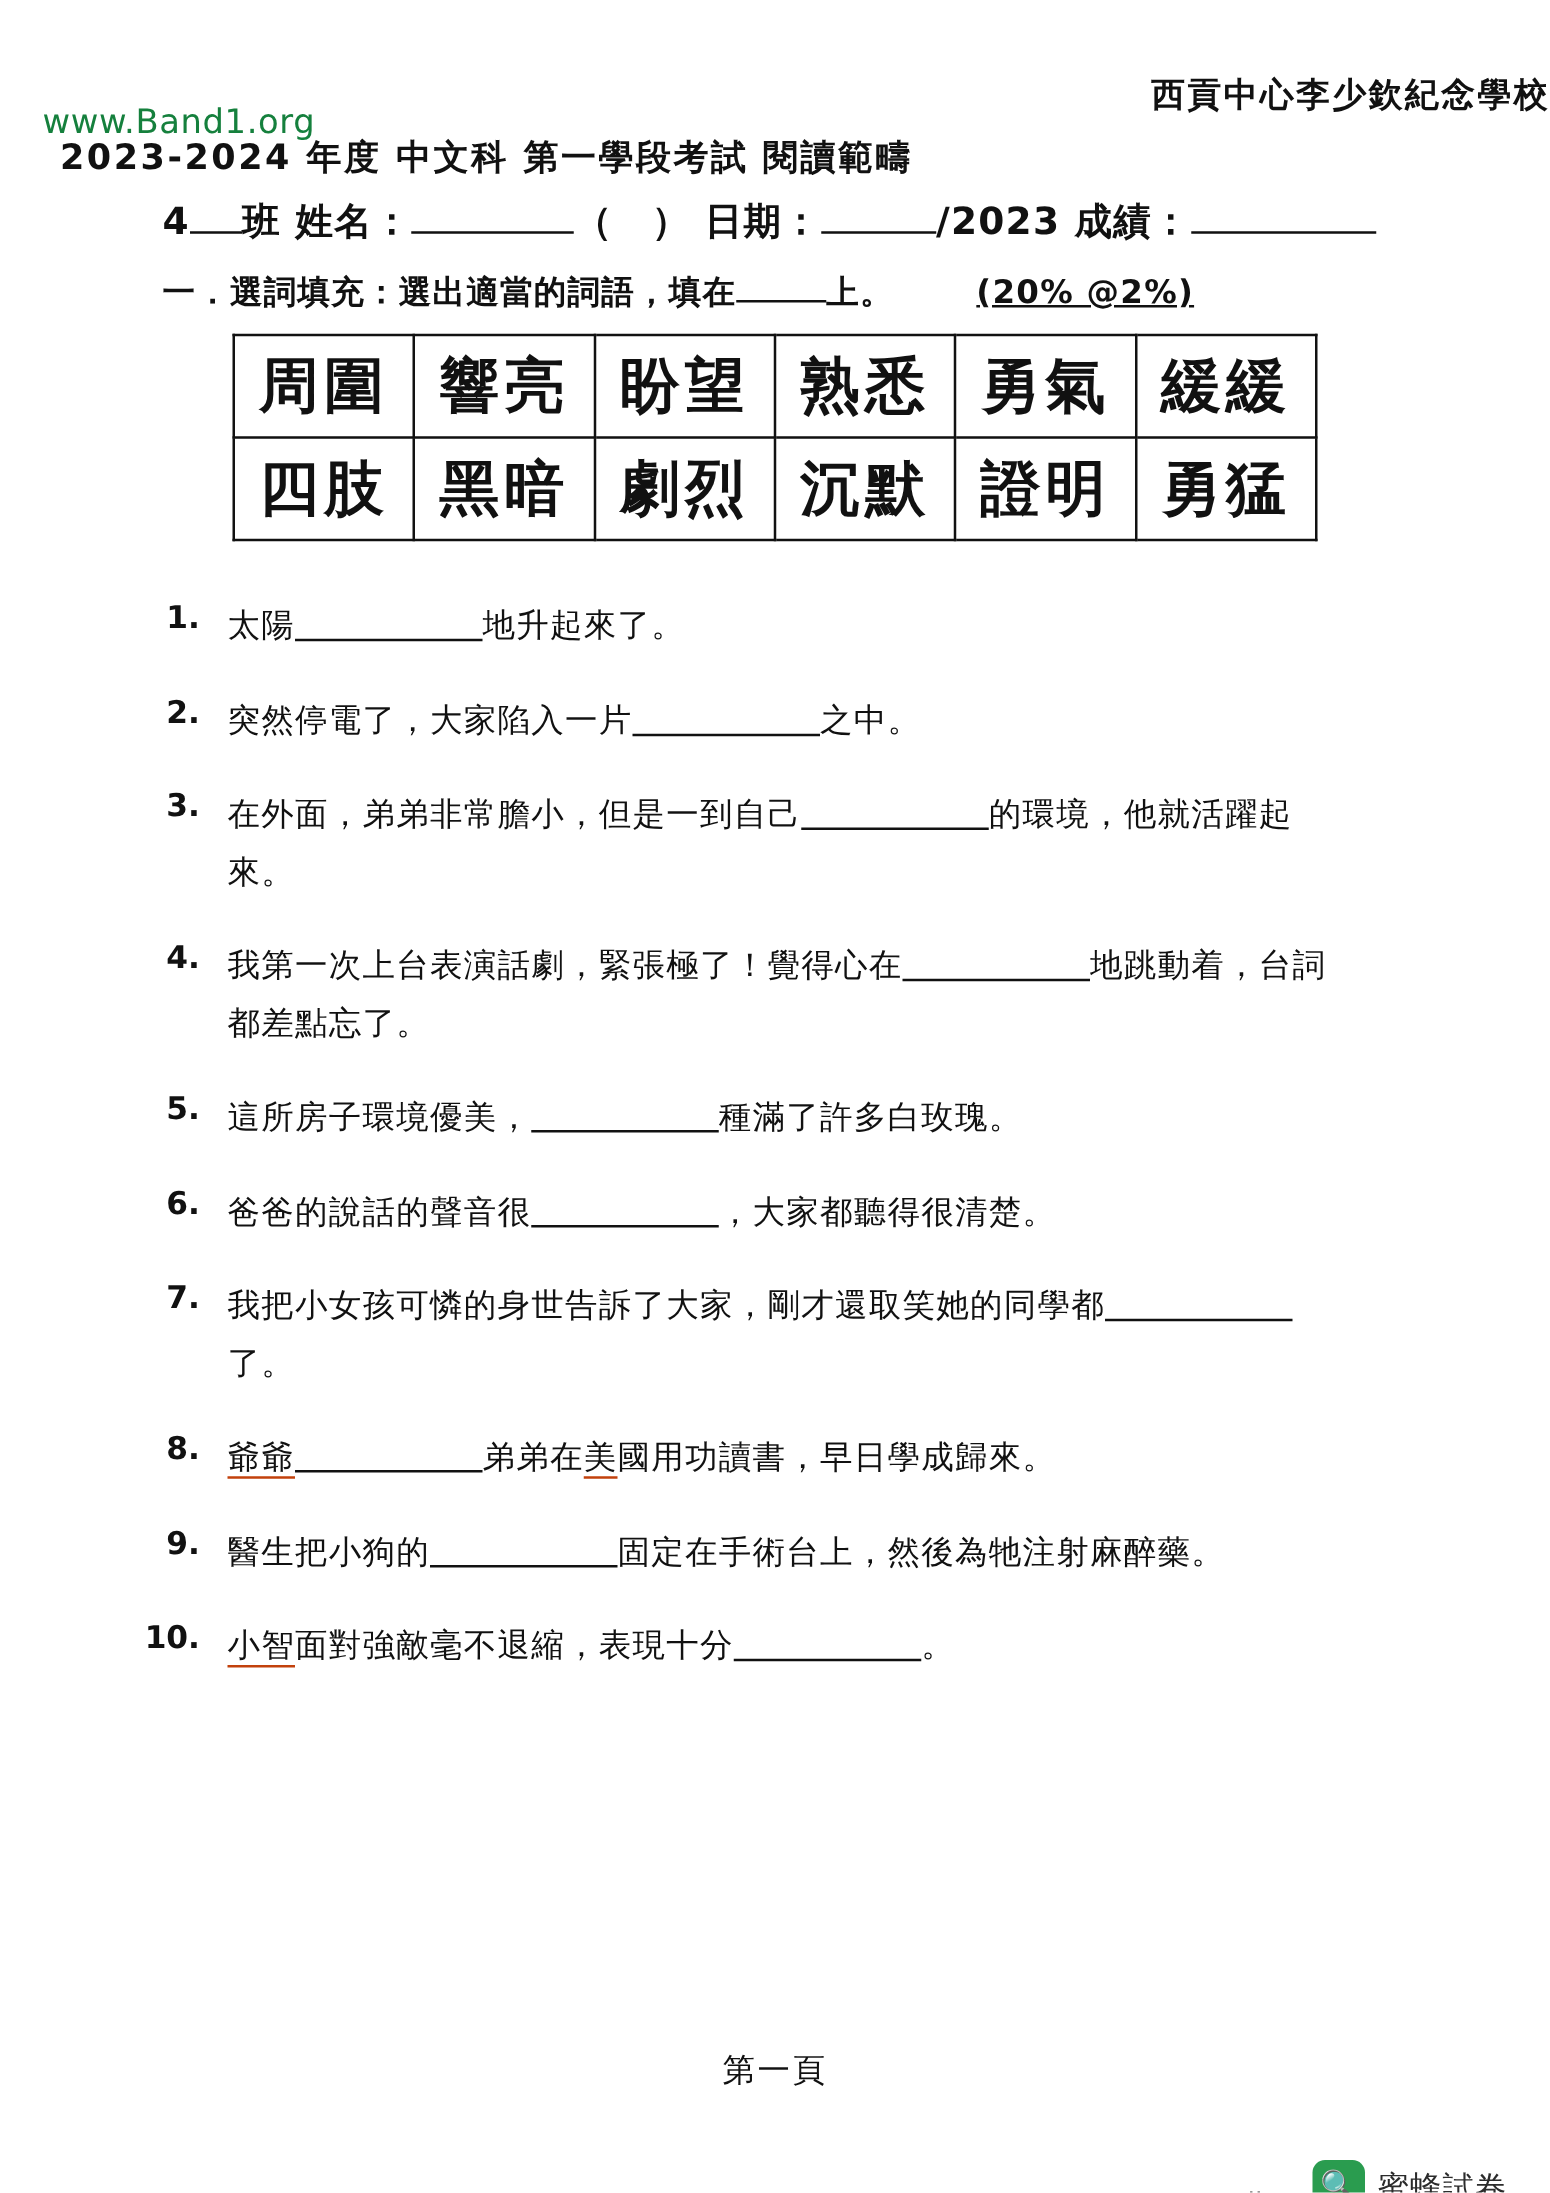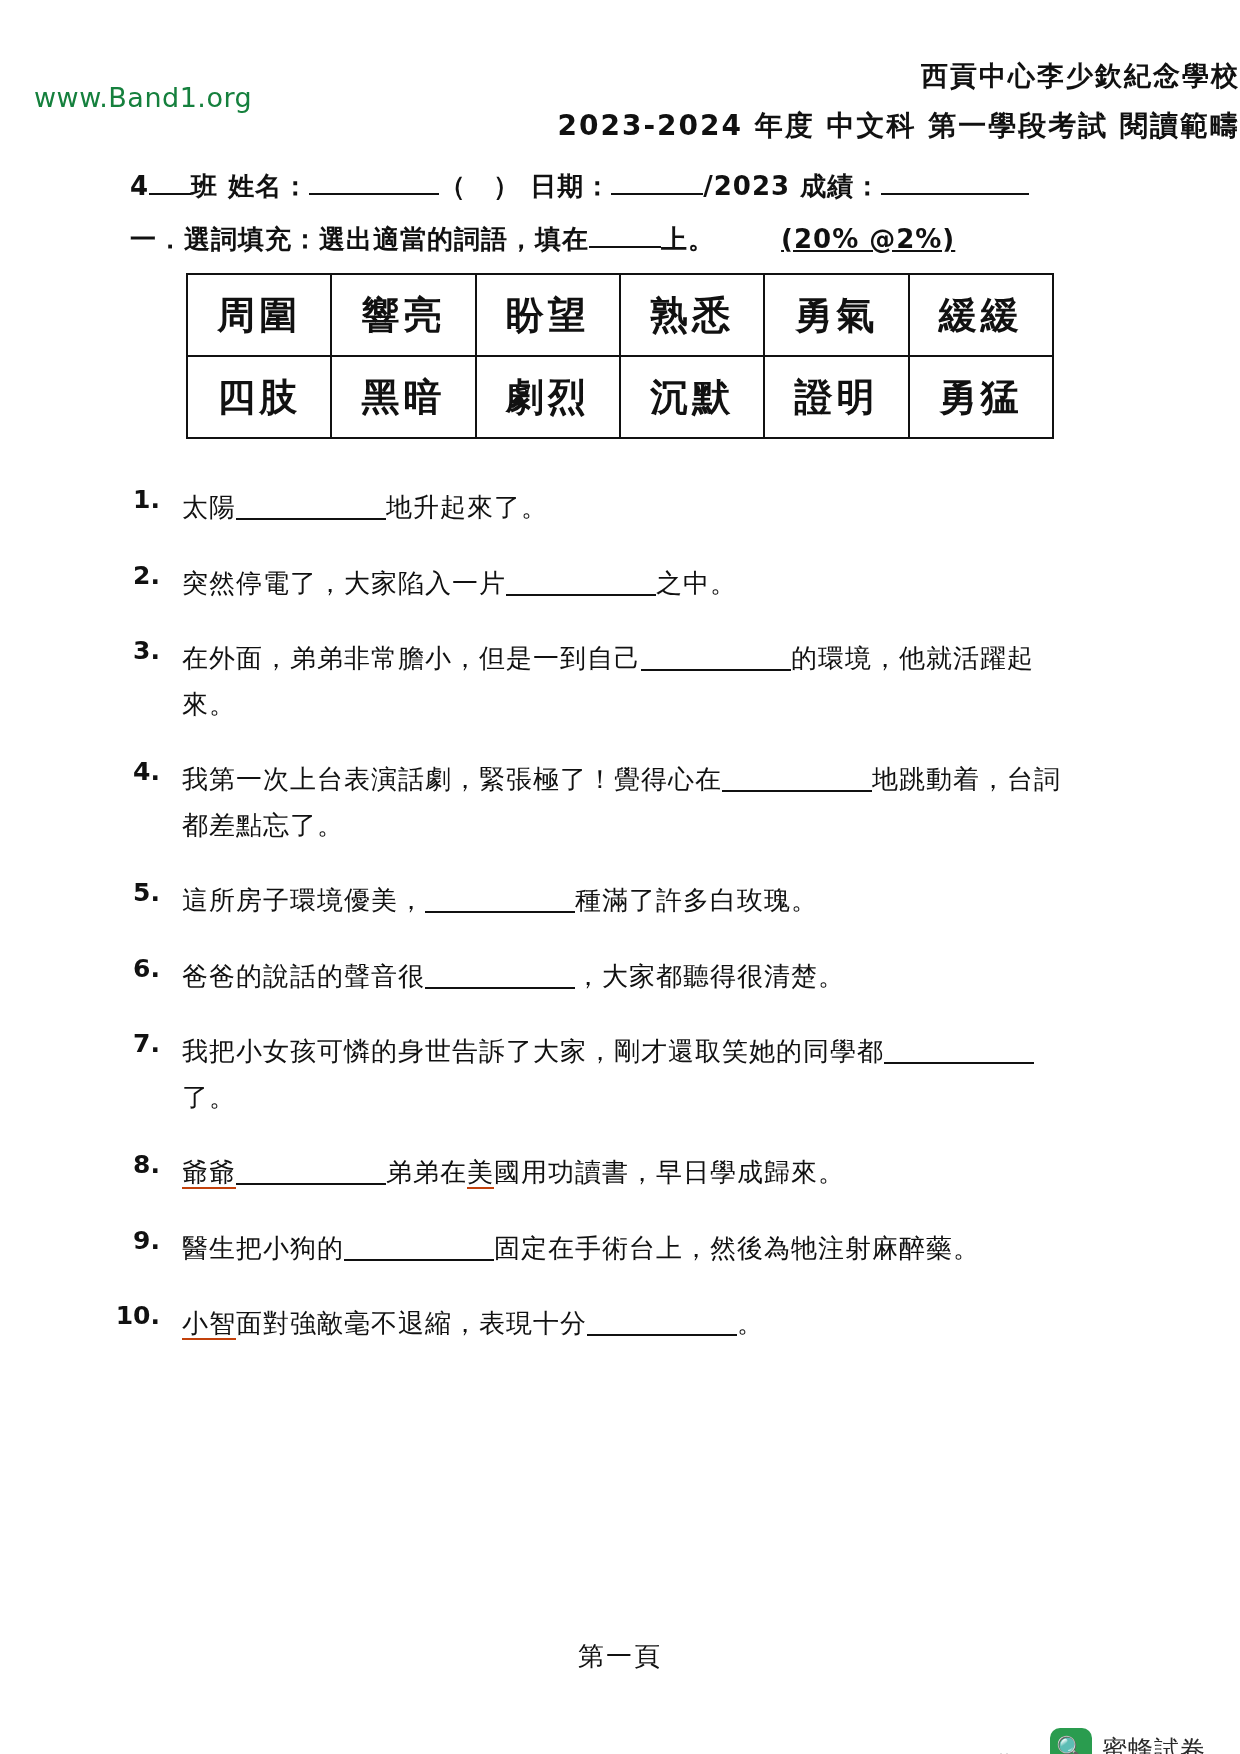--- a/index.html
+++ b/index.html
@@ -32,30 +32,30 @@
   }
   .school-title {
     text-align: right;
     font-size: 27px;
     font-weight: 700;
     margin-top: 58px;
     letter-spacing: 2px;
     font-family: "DejaVu Sans", sans-serif;
   }
   .exam-title {
-    text-align: right;
+    text-align: left;
     font-size: 28px;
     font-weight: 700;
     margin-top: 13px;
     letter-spacing: 2px;
     padding-left: 48px;
   }
   .info-line {
-    margin: 24px 0 0 130px;
-    font-size: 26px;
+    margin: 12px 0 0 130px;
+    font-size: 30px;
     font-weight: 700;
     letter-spacing: 1px;
     white-space: nowrap;
   }
   .u {
     display: inline-block;
     border-bottom: 2px solid #111;
     vertical-align: baseline;
   }
   .section-line {
@@ -74,21 +74,21 @@
     border-collapse: collapse;
     margin: 16px auto 0 auto;
     width: 868px;
     table-layout: fixed;
   }
   table.wordbank td {
     border: 2px solid #111;
     height: 78px;
     text-align: center;
     vertical-align: middle;
-    font-size: 38px;
+    font-size: 48px;
     font-weight: 700;
     letter-spacing: 4px;
     font-family: "DejaVu Sans", sans-serif;
   }
   .questions {
     margin: 46px 0 0 0;
     padding: 0;
     list-style: none;
   }
   .q {

